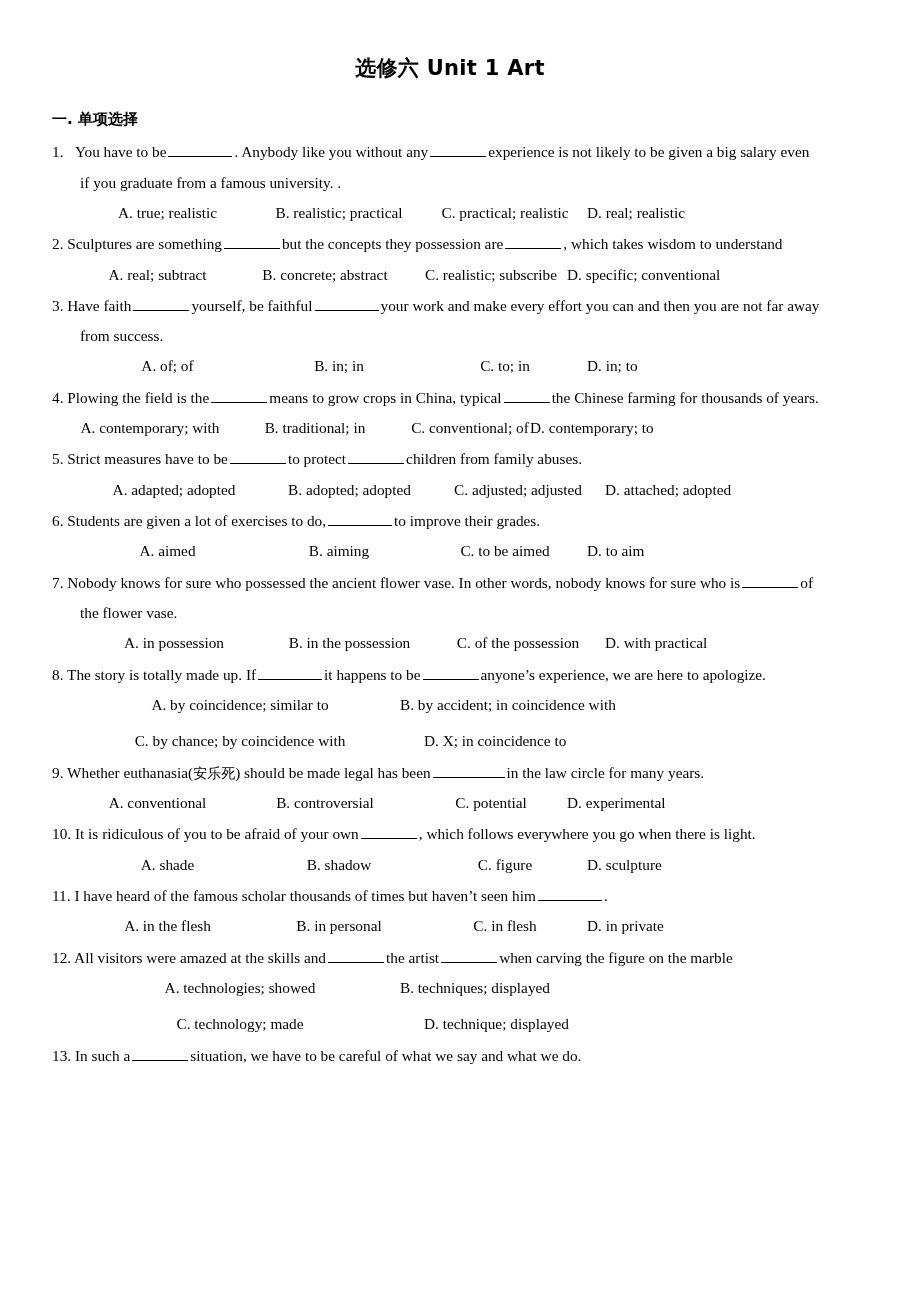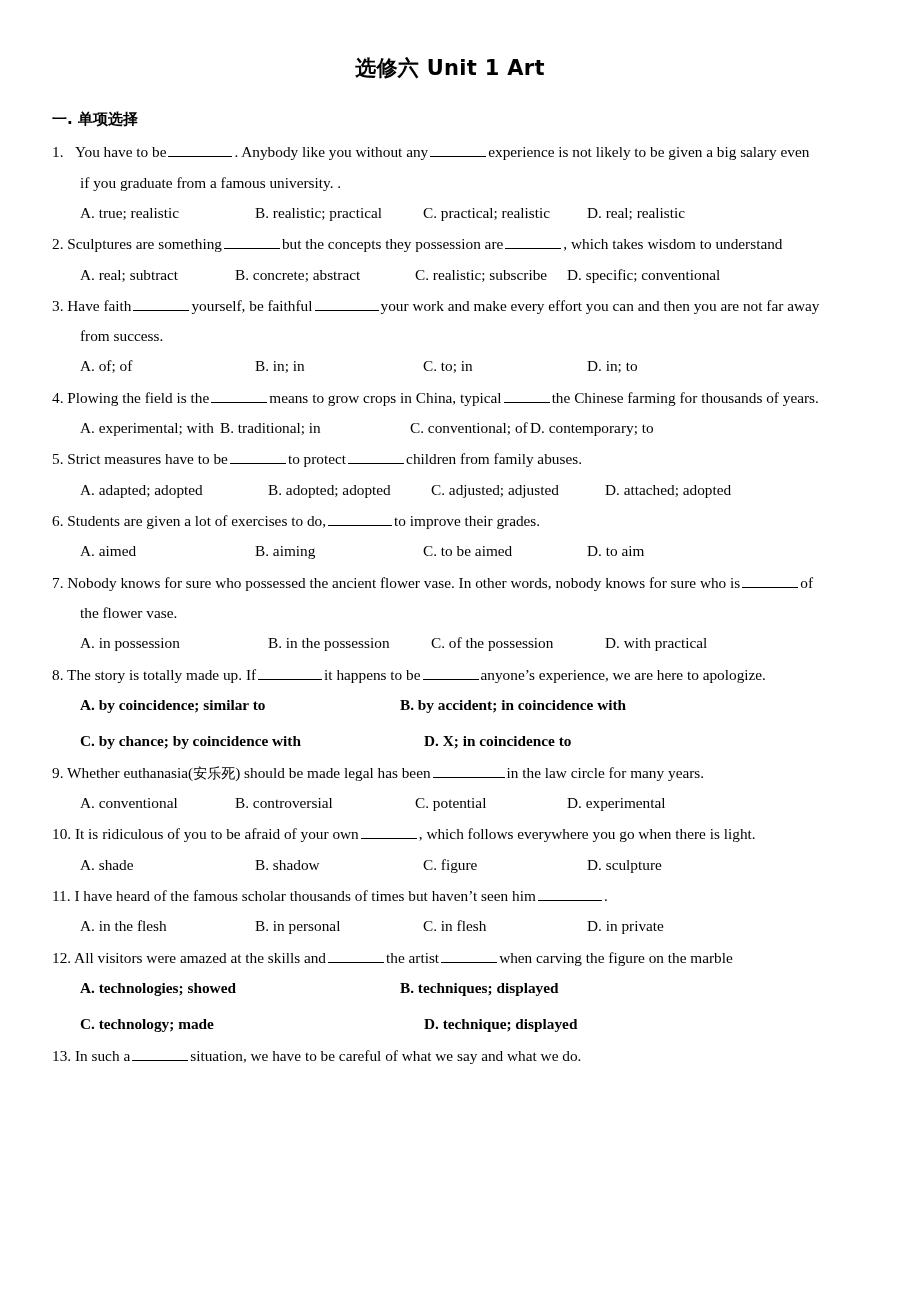--- a/index.html
+++ b/index.html
@@ -72,32 +72,32 @@
     font-size: 15.3px;
     line-height: 1.0;
     margin: 0;
     padding-top: 15px;
     padding-left: 28px;
     display: flex;
     flex-wrap: nowrap;
   }
   .opts.two-col {
     display: block;
-    font-weight: bold;
   }
   .opts.two-col .optrow {
     display: flex;
     padding-top: 0;
   }
   .opts.two-col .optrow + .optrow {
     padding-top: 21px;
     gap: 24px;
   }
   .opt {
     white-space: nowrap;
+    text-align: center;
   }
   
   .opts .opt:nth-child(1) { width: 175px; }
   .opts .opt:nth-child(2) { width: 168px; }
   .opts .opt:nth-child(3) { width: 164px; }
   .opts .opt:nth-child(4) { width: auto; }
 
   .opts.w-a .opt:nth-child(1) { width: 155px; }
   .opts.w-a .opt:nth-child(2) { width: 180px; }
   .opts.w-a .opt:nth-child(3) { width: 152px; }
@@ -185,21 +185,21 @@
         <span class="opt">D. in; to</span>
       </div>
     </div>
 
     <div class="q-block">
       <div class="q-line">
         <span>4.</span>
         <span>Plowing the field is the</span><span class="blank b-md"></span><span>means to grow crops in China, typical</span><span class="blank b-sm"></span><span>the Chinese farming for thousands of years.</span>
       </div>
       <div class="opts w-b">
-        <span class="opt">A. experimental; with</span>
+        <span class="opt">A. contemporary; with</span>
         <span class="opt">B. traditional; in</span>
         <span class="opt">C. conventional; of</span>
         <span class="opt">D. contemporary; to</span>
       </div>
     </div>
 
     <div class="q-block">
       <div class="q-line">
         <span>5.</span>
         <span>Strict measures have to be</span><span class="blank b-md"></span><span>to protect</span><span class="blank b-md"></span><span>children from family abuses.</span>

